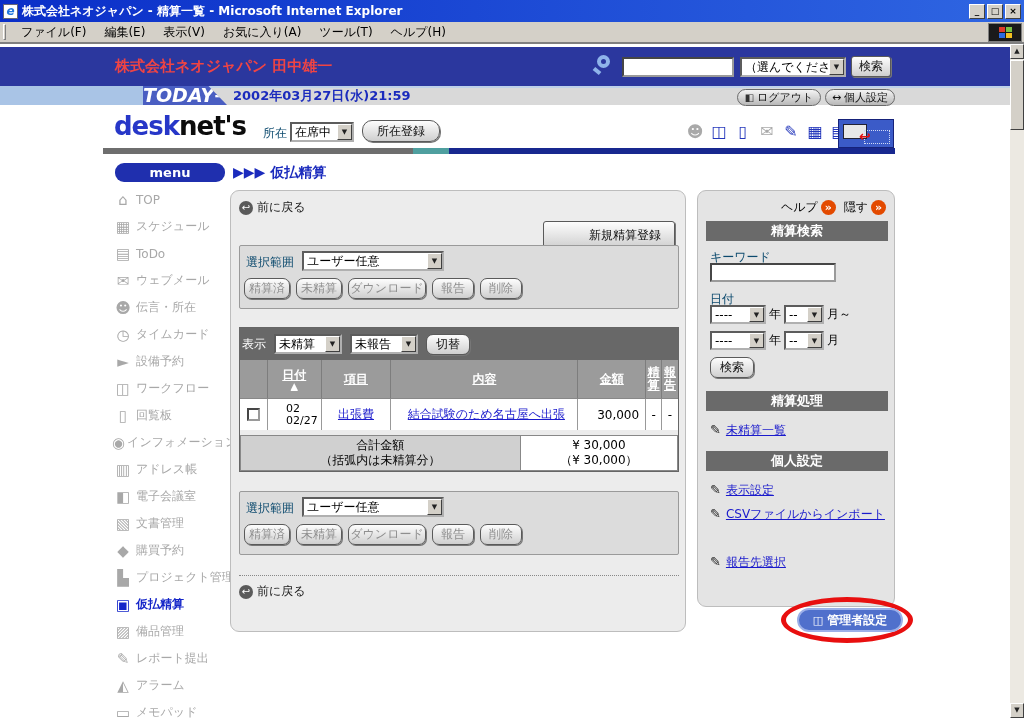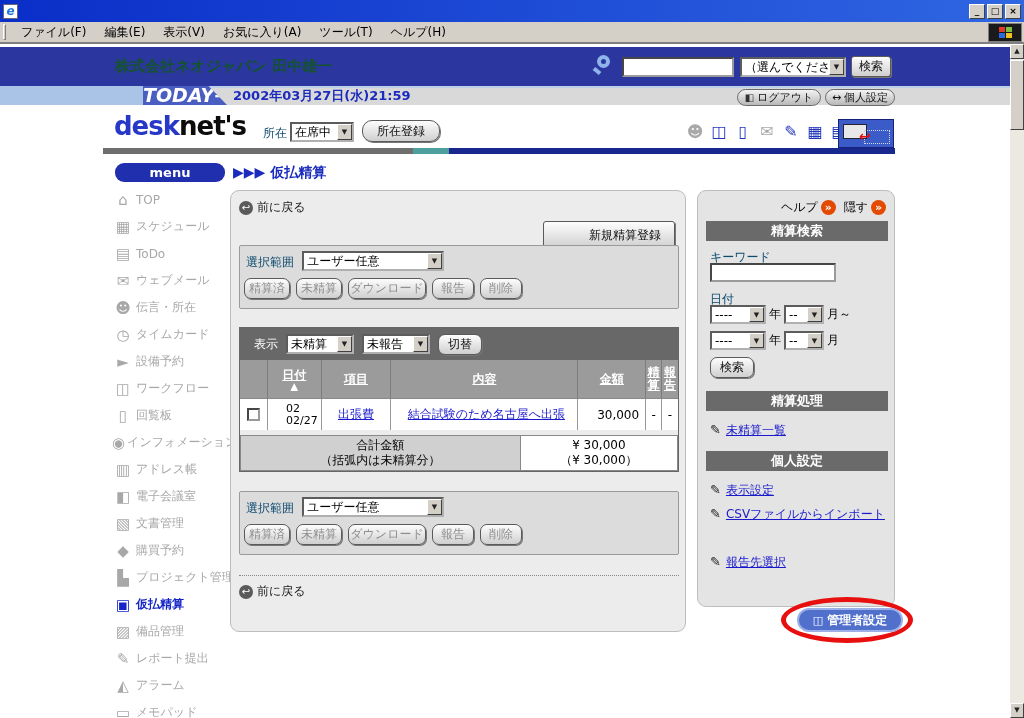--- a/index.html
+++ b/index.html
@@ -25,21 +25,21 @@
 
   
   .sbar{position:absolute;left:1010px;top:44px;width:14px;height:674px;background:#ece9e2;}
   .sbtn{position:absolute;left:0;width:14px;height:15px;background:#d4d0c8;border:1px solid;
     border-color:#fff #404040 #404040 #fff;font-size:7px;text-align:center;line-height:13px;color:#222;}
   .sthumb{position:absolute;left:0;top:16px;width:14px;height:70px;background:#d4d0c8;
     border:1px solid;border-color:#fff #404040 #404040 #fff;}
 
   
   .hdr-blue{position:absolute;left:0;top:47px;width:1010px;height:39px;background:#2b379e;}
-  .company{position:absolute;left:115px;top:47px;height:32px;line-height:39px;color:#14532d;
+  .company{position:absolute;left:115px;top:47px;height:32px;line-height:39px;color:#ef4444;
     font-weight:bold;font-size:15px;}
   .mag{position:absolute;left:597px;top:55px;width:13px;height:13px;border:4px solid #8fb4ea;
     border-radius:50%;}
   .mag::after{content:"";position:absolute;left:-8px;top:10px;width:8px;height:4px;background:#8fb4ea;
     transform:rotate(40deg);}
   .hdr-input{position:absolute;left:622px;top:57px;width:112px;height:20px;background:#fff;
     border:2px inset #9a9a9a;font-size:12px;}
   .sel{background:#fff;border:2px inset #b0b0b0;display:flex;align-items:center;font-size:12px;
     padding-left:3px;position:relative;overflow:hidden;white-space:nowrap;}
   .sel .arr{position:absolute;right:0;top:0;bottom:0;width:15px;background:#d4d0c8;
@@ -104,39 +104,40 @@
   .graybox{background:#dcdcdc;border:1px solid #9a9a9a;border-radius:2px;}
   .panel-hdr{background:#6a6a6a;color:#fff;font-weight:bold;font-size:13px;text-align:center;
     height:20px;line-height:20px;}
   .lnk{color:#1a1acc;text-decoration:underline;font-size:12px;white-space:nowrap;}
   .pencil{color:#222;font-size:13px;margin-right:5px;}
   .ochev{display:inline-block;width:15px;height:15px;border-radius:50%;background:#e34a00;color:#fff;
     font-weight:bold;font-size:11px;line-height:15px;text-align:center;margin-left:3px;}
 
   
   .twrap{border:1px solid #666;}
-  .t-darkbar{height:32px;background:#686868;display:flex;align-items:center;gap:8px;padding:0 14px;
+  .t-darkbar{height:32px;background:#686868;display:flex;align-items:center;gap:8px;padding:0 2px;
     color:#fff;font-size:12px;}
   .t-head{display:flex;background:#9b9b9b;height:38px;color:#fff;font-weight:bold;font-size:12px;}
   .t-head .c{border-right:1px solid #7d7d7d;display:flex;flex-direction:column;align-items:center;
     justify-content:center;text-decoration:underline;line-height:13px;}
   .t-row{display:flex;background:#fff;height:32px;font-size:12px;border-top:1px solid #888;}
   .t-row .c{border-right:1px solid #999;display:flex;align-items:center;justify-content:center;}
   .t-total{display:flex;height:36px;font-size:12px;margin-top:5px;border:1px solid #888;}
   .cbx{width:13px;height:13px;background:#fff;border:2px inset #9a9a9a;}
   .wb{word-break:break-all;width:16px;text-align:center;}
   .sortup{font-size:9px;line-height:8px;}
 </style>
 </head>
 <body>
 
 <div class="screen">
 
   <div class="titlebar">
     <span class="ie-ico">e</span>
+    <span>株式会社ネオジャパン - 精算一覧 - Microsoft Internet Explorer</span>
     <span class="winbtns">
       <span class="winbtn">_</span>
       <span class="winbtn">□</span>
       <span class="winbtn">×</span>
     </span>
   </div>
 
   <div class="menubar">
     <span class="grip"></span>
     <span class="menuitem">ファイル(F)</span>

